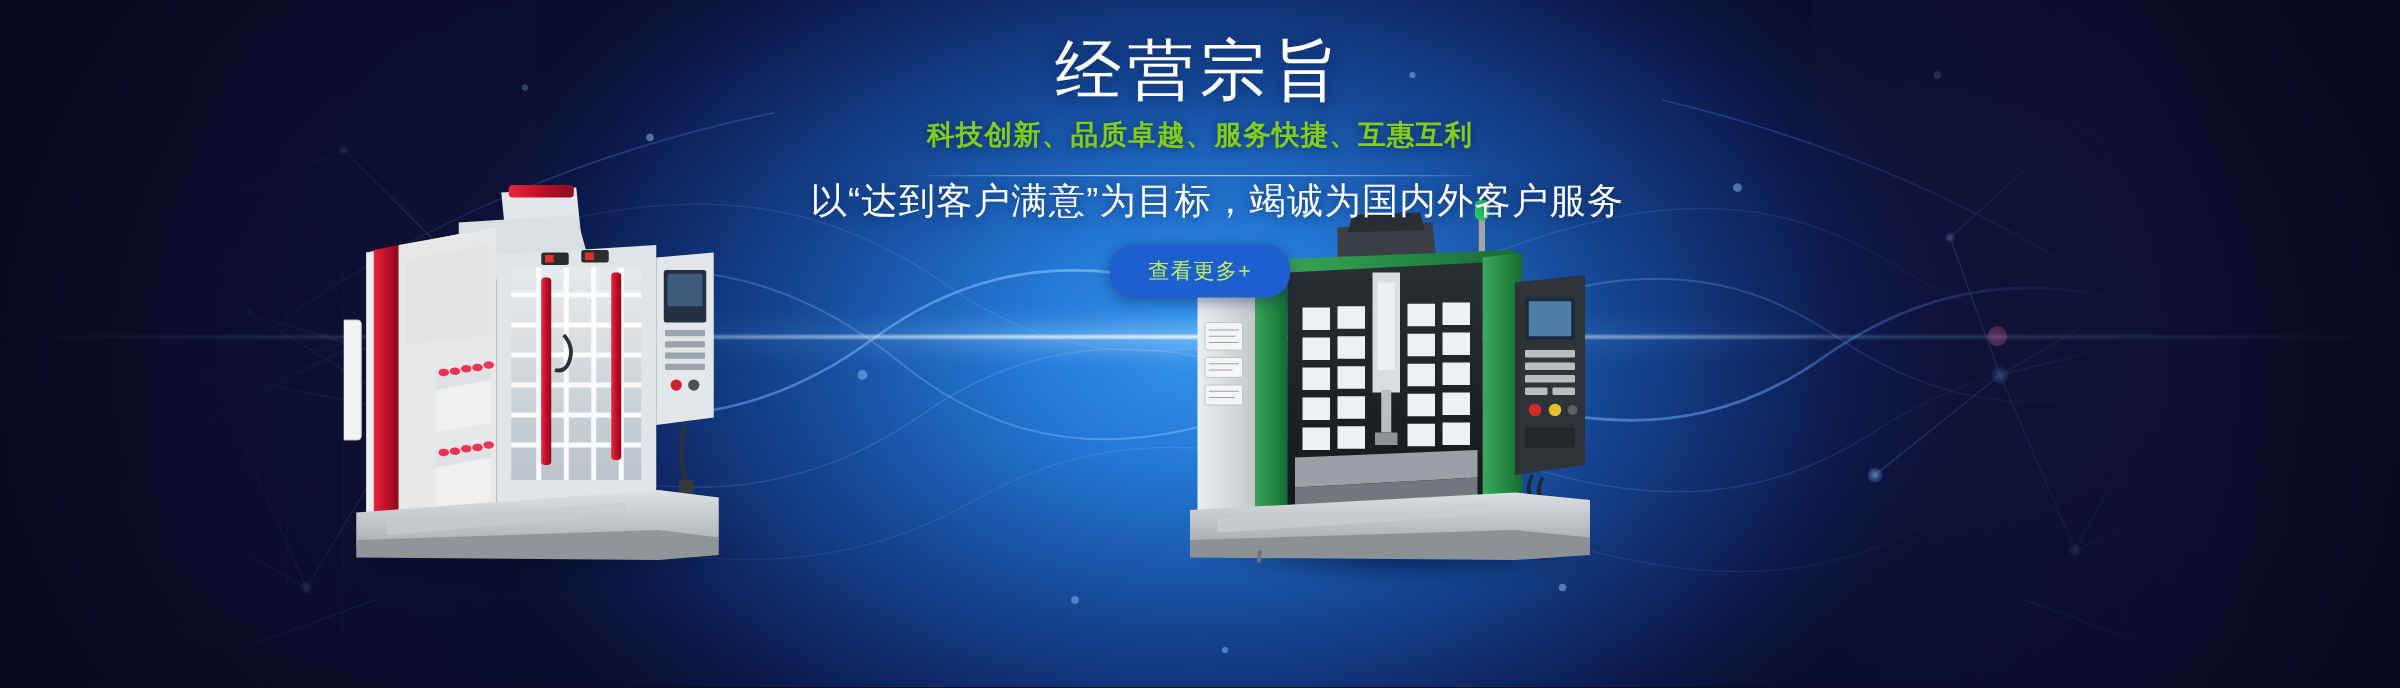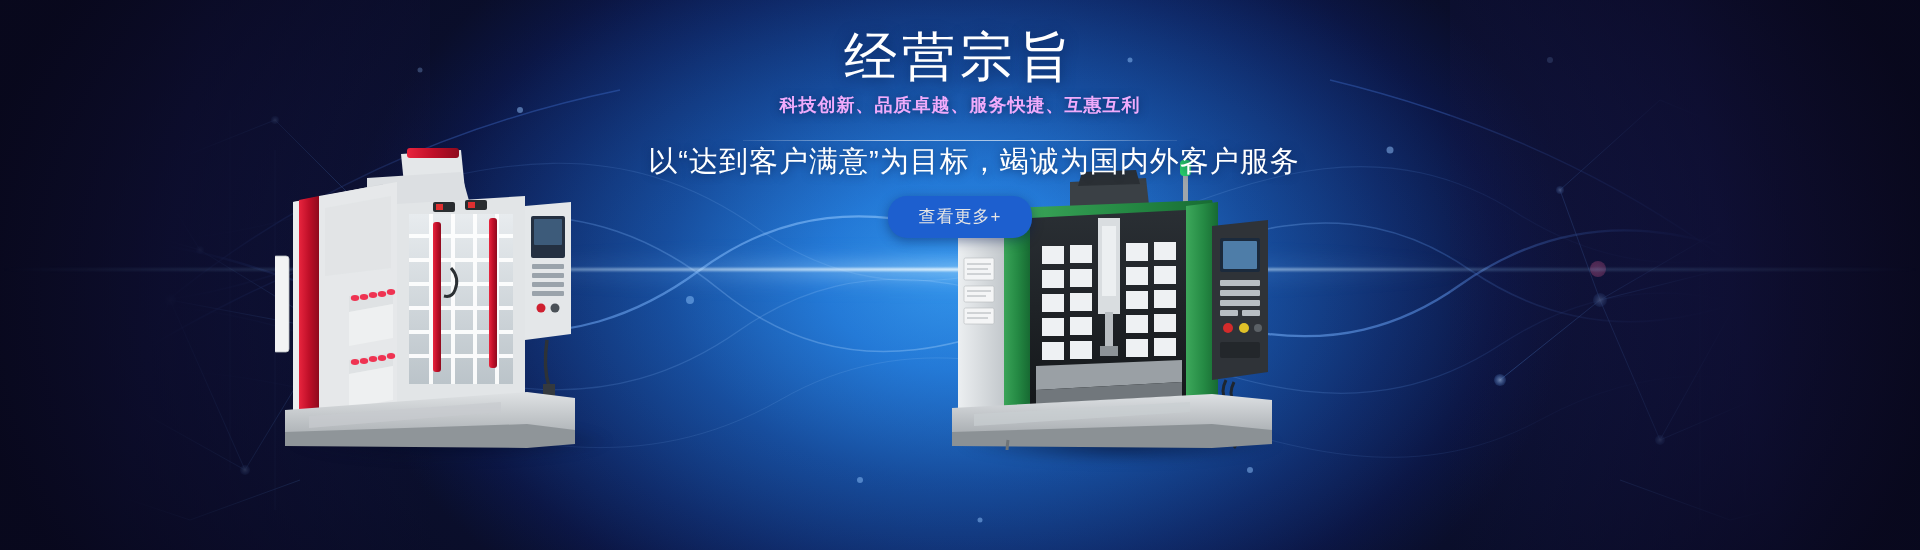--- a/index.html
+++ b/index.html
@@ -33,29 +33,29 @@
   .m-left{left:275px;top:148px;width:330px;height:300px;}
   .m-right{left:950px;top:160px;width:330px;height:290px;}
   .shadow{position:absolute;border-radius:50%;
     background:radial-gradient(ellipse at 50% 50%, rgba(4,10,38,.62) 0%, rgba(4,10,38,0) 72%);filter:blur(5px);}
   
   .content{position:absolute;left:0;top:0;width:1920px;height:390px;}
   .title{position:absolute;left:0;right:0;top:30px;text-align:center;
     color:#ffffff;font-size:53px;line-height:1;letter-spacing:5px;font-weight:400;
     text-shadow:0 2px 14px rgba(6,26,70,.65);}
   .subtitle{position:absolute;left:0;right:0;top:94px;text-align:center;
-    color:#f0abfc;font-size:18px;line-height:1.25;letter-spacing:1px;font-weight:700;
+    color:#84cc16;font-size:22px;line-height:1.25;letter-spacing:1px;font-weight:700;
     text-shadow:0 1px 8px rgba(6,26,70,.6);}
   .rule{position:absolute;left:743px;top:140px;width:434px;height:1px;
     background:linear-gradient(90deg, rgba(255,255,255,.10) 0%, rgba(255,255,255,.62) 35%, rgba(255,255,255,.62) 65%, rgba(255,255,255,.10) 100%);}
   .tagline{position:absolute;left:0;right:0;top:143px;text-align:center;
     color:#ffffff;font-size:29px;line-height:1.3;letter-spacing:1px;font-weight:400;
     text-shadow:0 1px 9px rgba(6,26,70,.6);margin-left:28px;}
   .btn-wrap{position:absolute;left:0;right:0;top:196px;text-align:center;}
-  .btn{display:inline-block;background:#1d5fcf;color:#e5e5e5;
+  .btn{display:inline-block;background:#1d5fcf;color:#bef264;
     font-size:17px;letter-spacing:1px;padding:9px 31px 10px;border-radius:19px;
     border:none;cursor:pointer;box-shadow:0 3px 12px rgba(4,24,80,.45);
     font-family:"Liberation Sans","DejaVu Sans",sans-serif;}
 </style>
 </head>
 <body>
 
 <div id="banner">
 
   <div class="bg-base"></div>

